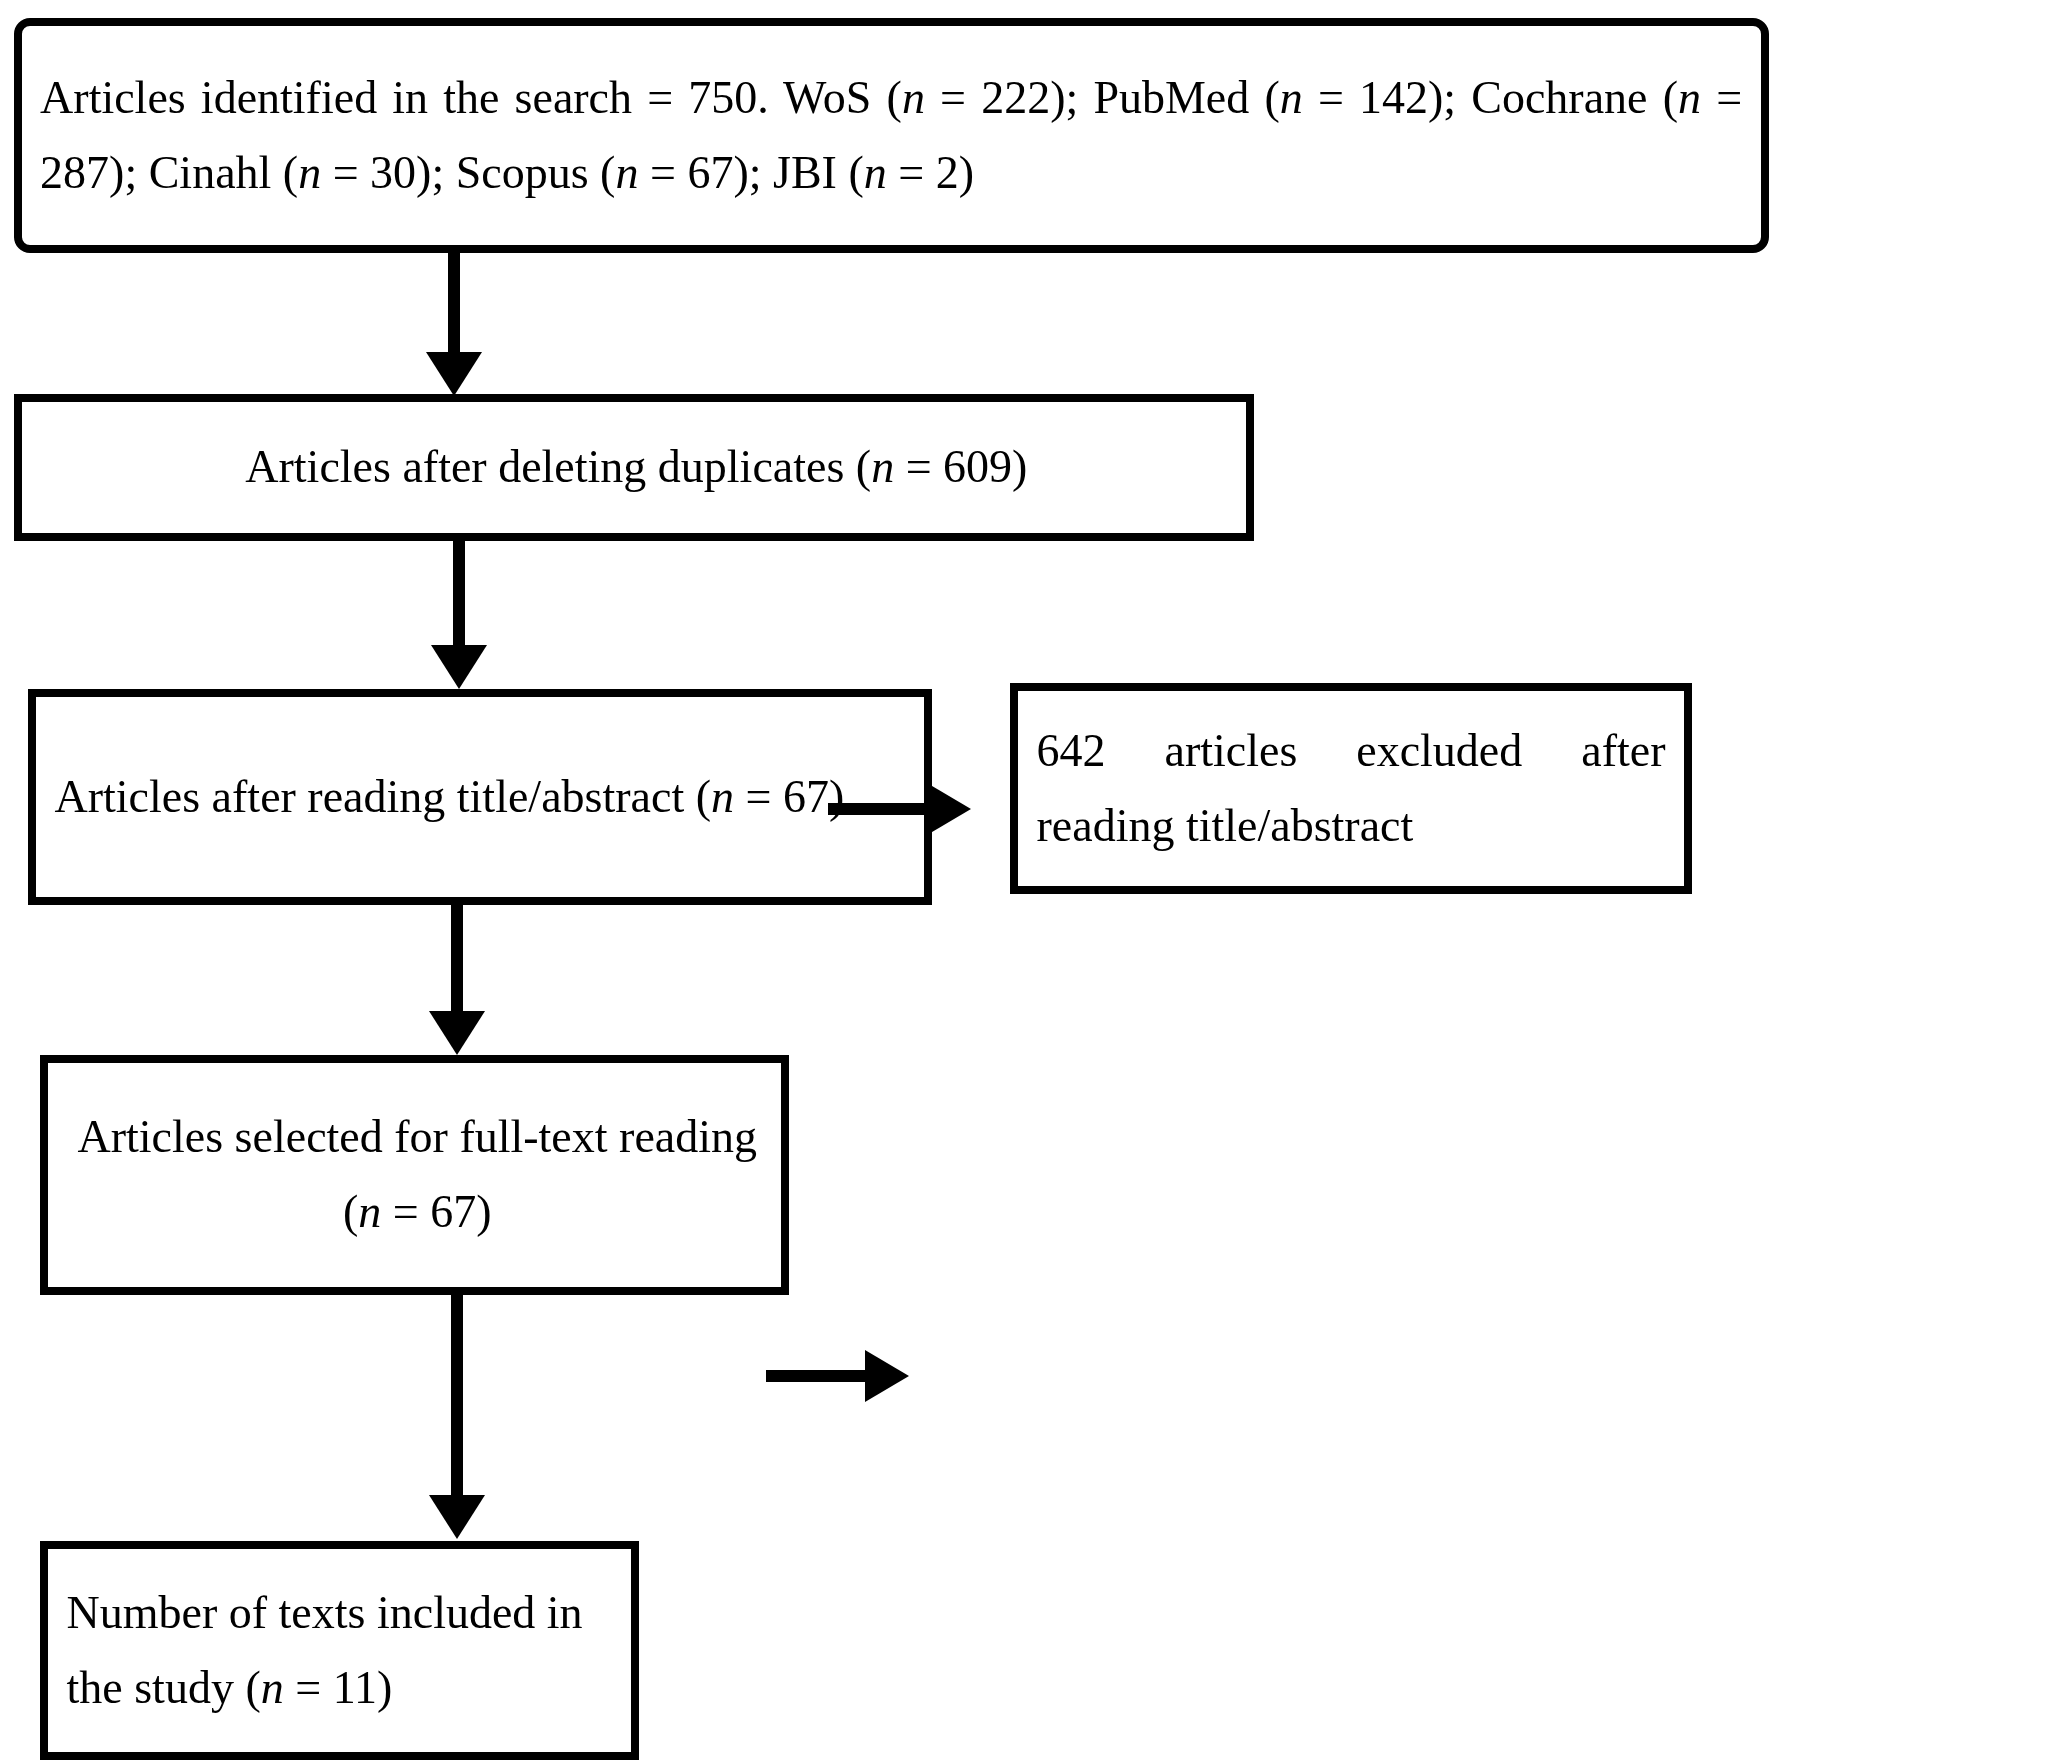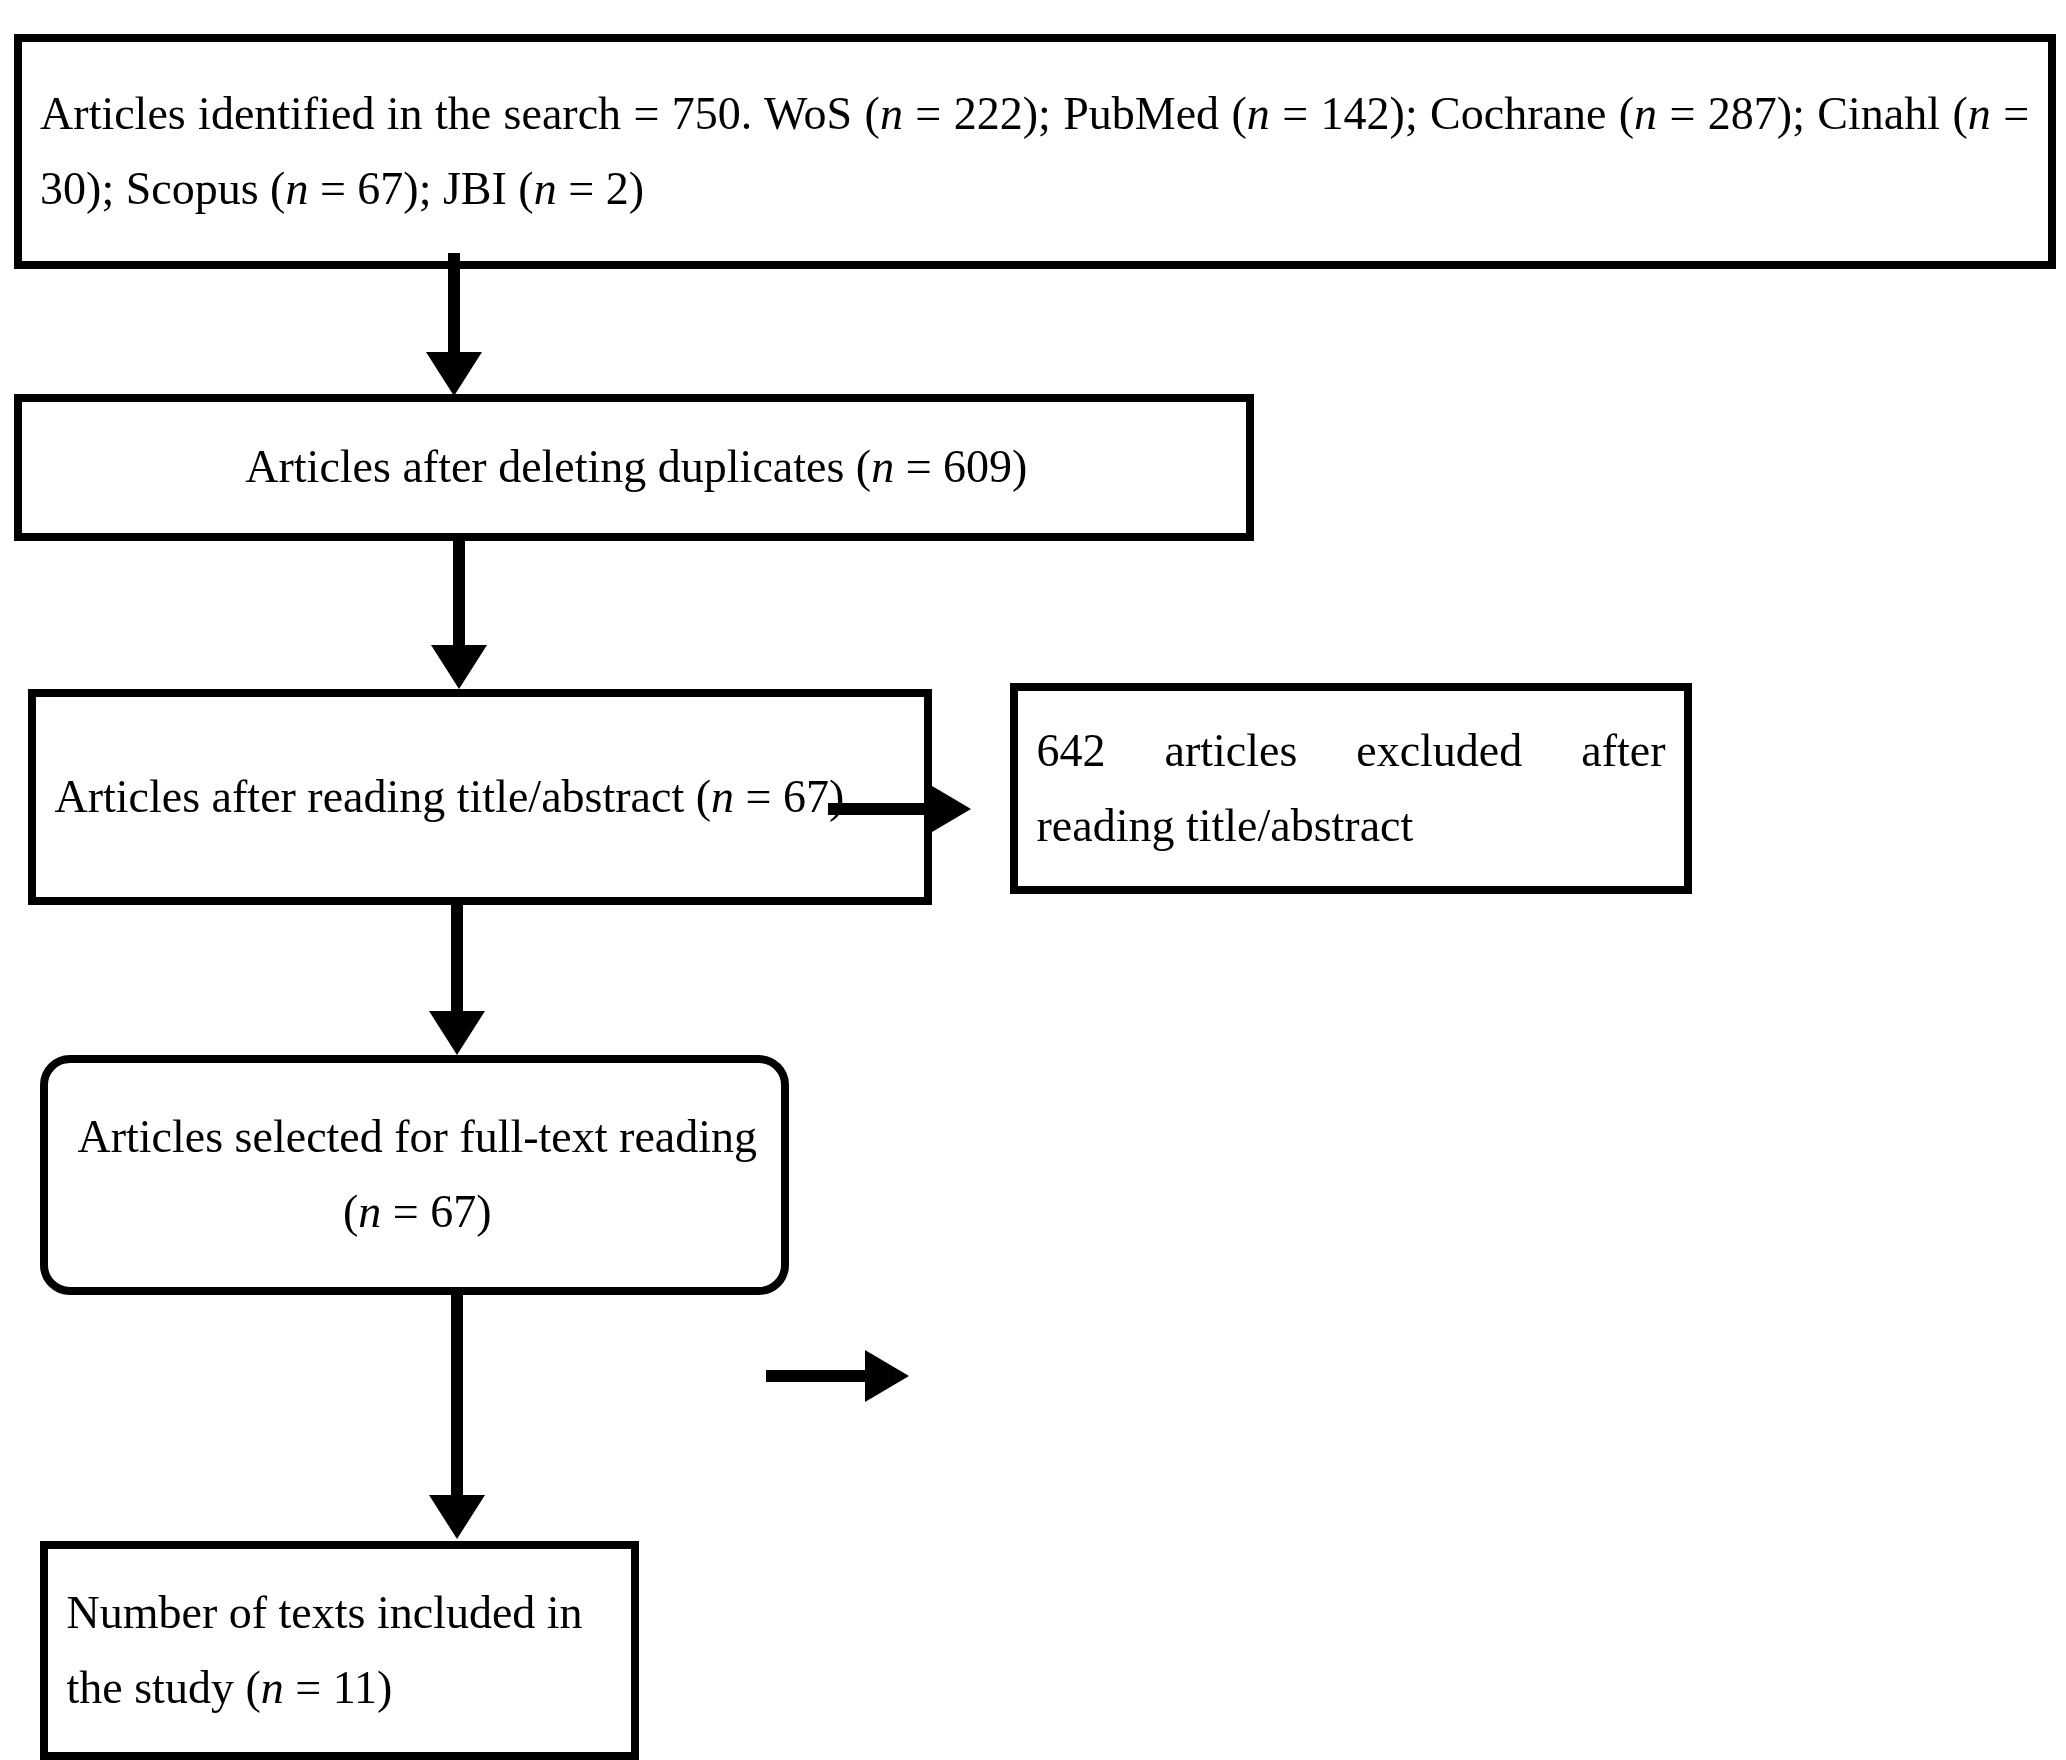--- a/index.html
+++ b/index.html
@@ -31,25 +31,25 @@
     line-height: 1.62;
     padding: 0 18.5px;
     color: #000000;
   }
   .box-text.centered { text-align: center; padding-left: 24px; }
   .box-text.justified { text-align: justify; text-align-last: left; }
   .box-text.leftward  { text-align: left; }
   .box-text .ital { font-style: italic; }
 
   
-  #box-identified      { left: 13.6px;   top: 34px;   width: 2042px; height: 235px; }
+  #box-identified      { left: 13.6px;   top: 18px;   width: 1755px; height: 235px; border-radius: 16px; }
   #box-duplicates      { left: 13.6px;   top: 394px;  width: 1240px; height: 147px; }
   #box-title-abstract  { left: 28px;   top: 689px; width: 904px; height: 216px; }
   #box-excluded-ta     { left: 1010px; top: 683px; width: 682px; height: 211px; }
-  #box-fulltext        { left: 40px;   top: 1055px; width: 749px; height: 240px; border-radius: 30px; }
+  #box-fulltext        { left: 40px;   top: 1055px; width: 749px; height: 240px; }
   #box-excluded-ft     { left: 987px; top: 1265px; width: 705px; height: 231px; }
   #box-included        { left: 40px;   top: 1541px; width: 599px; height: 219px; }
 
   
   .arrow-v {
     position: absolute;
     width: 0;
     height: 0;
   }
   .arrow-v .shaft {

